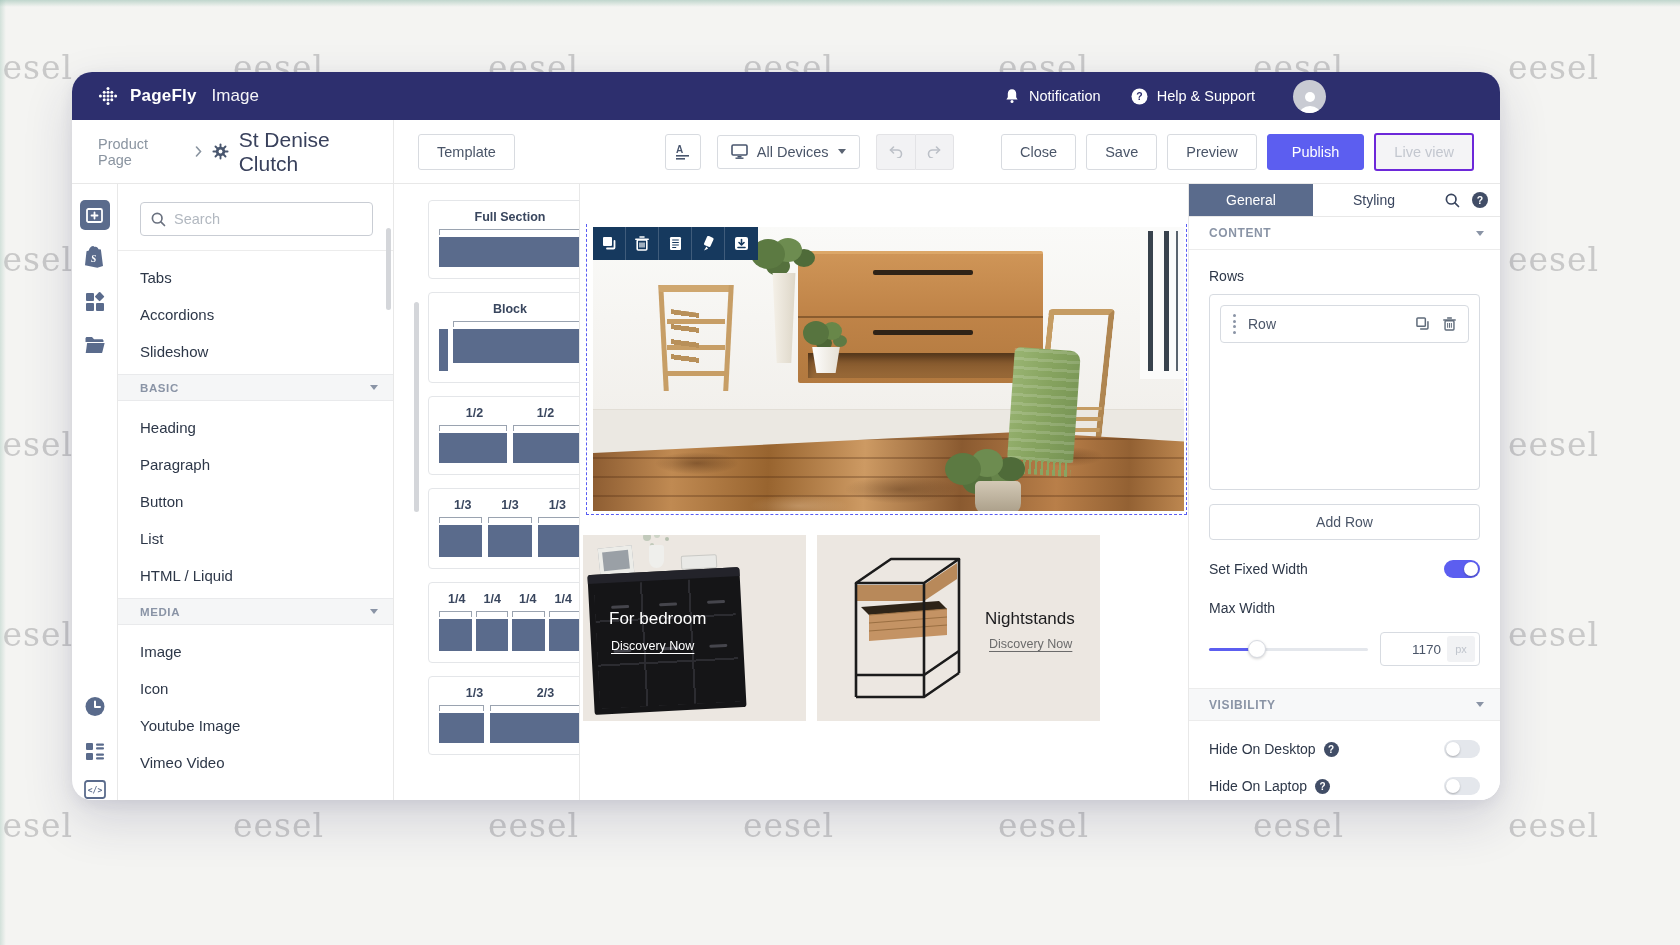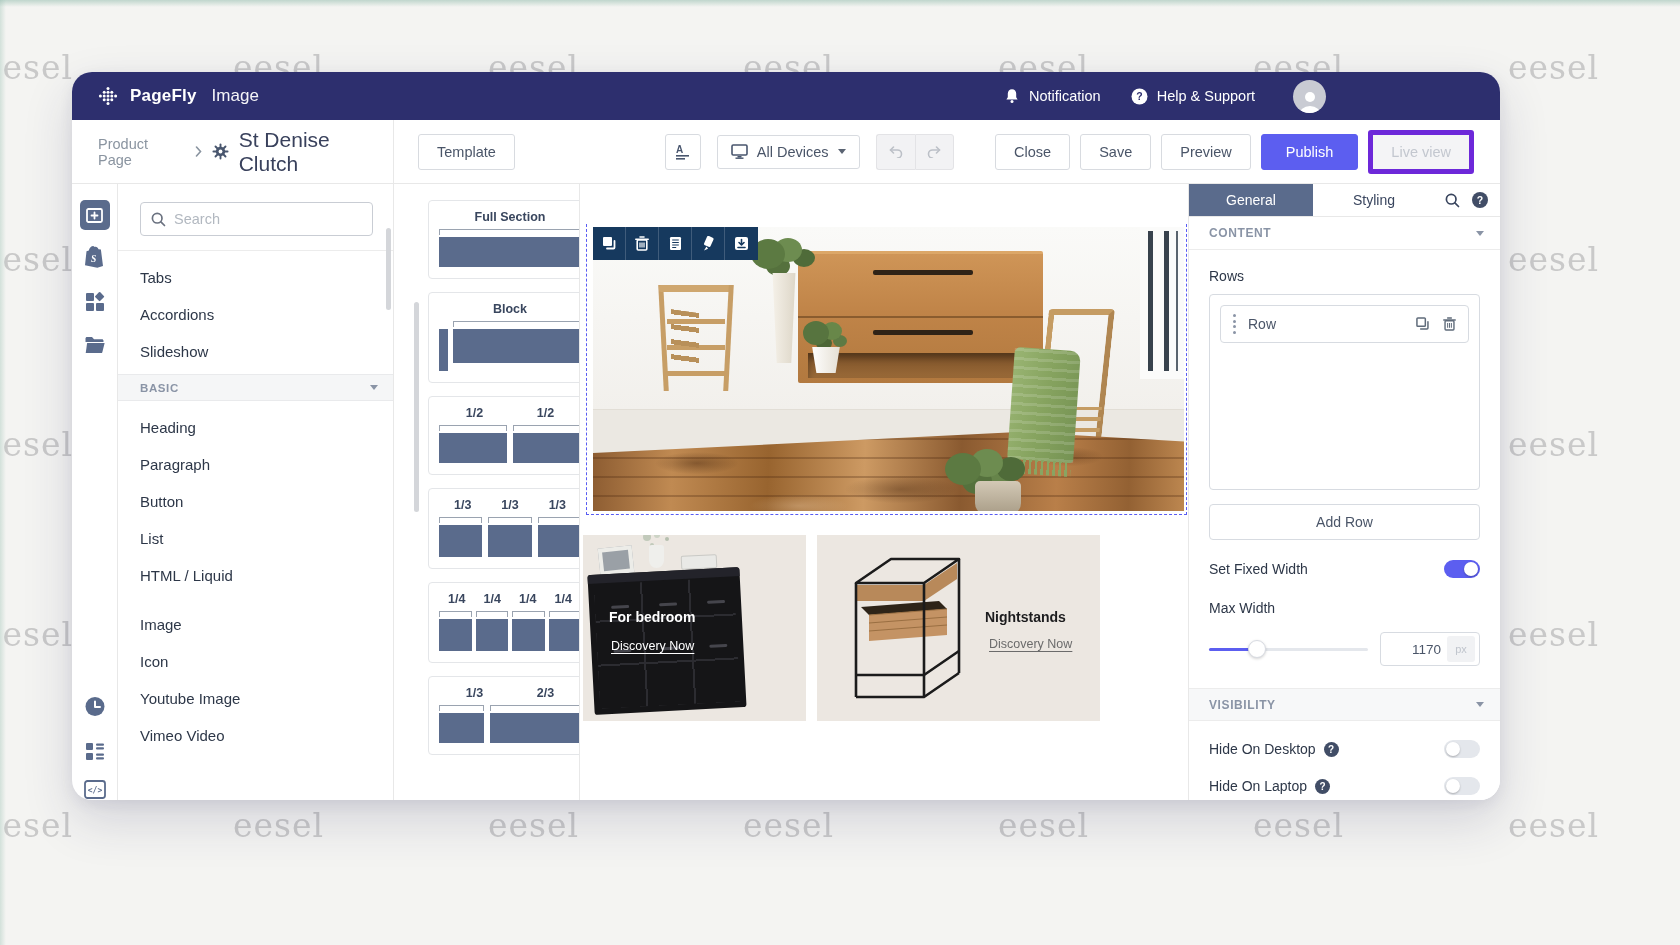--- a/index.html
+++ b/index.html
@@ -50,21 +50,21 @@
   .device-btn { display:flex; align-items:center; gap:9px; padding:8px 13px; }
   .caret-down { width:0; height:0; border-left:4px solid transparent; border-right:4px solid transparent;
     border-top:5px solid #5a6372; display:inline-block; }
   .history-group { display:flex; }
   .h-btn { width:39px; height:36px; background:#f2f2f4; border:1px solid #e3e3e6;
     display:flex; align-items:center; justify-content:center; cursor:default; }
   .h-btn:first-child { border-radius:3px 0 0 3px; border-right:none; }
   .h-btn:last-child { border-radius:0 3px 3px 0; }
   .right-group { margin-left:auto; display:flex; align-items:center; gap:10px; padding-right:26px; }
   .btn-primary { background:#5c5ef0; border:1px solid #5c5ef0; color:#fff; padding:9px 24px; }
-  .btn-disabled { background:#f4f4f6; border:5px solid #6d28d9; color:#c3c7cf; cursor:default; }
+  .btn-disabled { background:#f4f4f6; border:2px solid #6d28d9; color:#c3c7cf; cursor:default; }
 
   
   .main { height:616px; display:flex; }
 
   
   .rail { width:46px; border-right:1px solid #e8e8e8; position:relative; flex:0 0 46px; }
   .rail-ic { position:absolute; left:50%; transform:translateX(-50%); cursor:pointer; }
   .rail-active-tile { width:30px; height:30px; background:#5a6b8c; border-radius:5px;
     display:flex; align-items:center; justify-content:center; }
 
@@ -189,21 +189,21 @@
   .bd-handles { position:absolute; left:22px; top:32px; width:18px; height:3px; background:#45454c; border-radius:2px;
     box-shadow:48px 0 #45454c, 96px 0 #45454c, 0 44px #45454c, 48px 44px #45454c, 96px 44px #45454c; }
   .frame-decor { position:absolute; left:16px; top:12px; width:34px; height:27px; background:#9aa0a6;
     border:4px solid #eceme8; border:4px solid #ecece8; transform:rotate(-6deg); }
   .vase-decor { position:absolute; left:66px; top:10px; width:15px; height:23px; background:#efefec;
     border-radius:3px 3px 8px 8px; }
   .flowers-decor { position:absolute; left:60px; top:-2px; width:8px; height:8px; border-radius:50%;
     background:#c2cabb; box-shadow:10px -2px 0 -1px #cdd4c6, 20px 2px 0 -2px #b6bfae, 5px 8px 0 -2px #c2cabb; }
   .radio-decor { position:absolute; left:98px; top:20px; width:36px; height:14px; background:#e9e9e6;
     border:1px solid #c9c9c5; border-radius:2px; transform:rotate(-3deg); }
-  .pcard-title { position:absolute; font-size:14px; font-weight:700; color:#fff; z-index:3; }
+  .pcard-title { position:absolute; font-size:17px; font-weight:400; color:#fff; z-index:3; }
   .pcard-link { position:absolute; font-size:12.5px; color:#fff; text-decoration:underline;
     text-underline-offset:3px; z-index:3; cursor:pointer; }
   .pl-title { left:26px; top:74px; }
   .pl-link { left:28px; top:104px; }
   .pr-title { left:168px; top:74px; color:#1c1c1e; }
   .pr-link { left:172px; top:102px; color:#6b6b6b; }
 
   
   .inspector { width:312px; flex:0 0 312px; border-left:1px solid #e8e8e8; background:#fff;
     display:flex; flex-direction:column; font-size:14px; color:#2d3748; }
@@ -507,20 +507,24 @@
         <span>BASIC</span>
         <span class="caret-down"></span>
       </div>
       <div class="el-list">
         <div class="el-item">Heading</div>
         <div class="el-item">Paragraph</div>
         <div class="el-item">Button</div>
         <div class="el-item">List</div>
         <div class="el-item">HTML / Liquid</div>
       </div>
+      <div class="section-bar">
+        <span>MEDIA</span>
+        <span class="caret-down"></span>
+      </div>
       <div class="el-list">
         <div class="el-item">Image</div>
         <div class="el-item">Icon</div>
         <div class="el-item">Youtube Image</div>
         <div class="el-item">Vimeo Video</div>
       </div>
       <div class="el-scrollthumb"></div>
     </div>
 
     <div class="templates">

